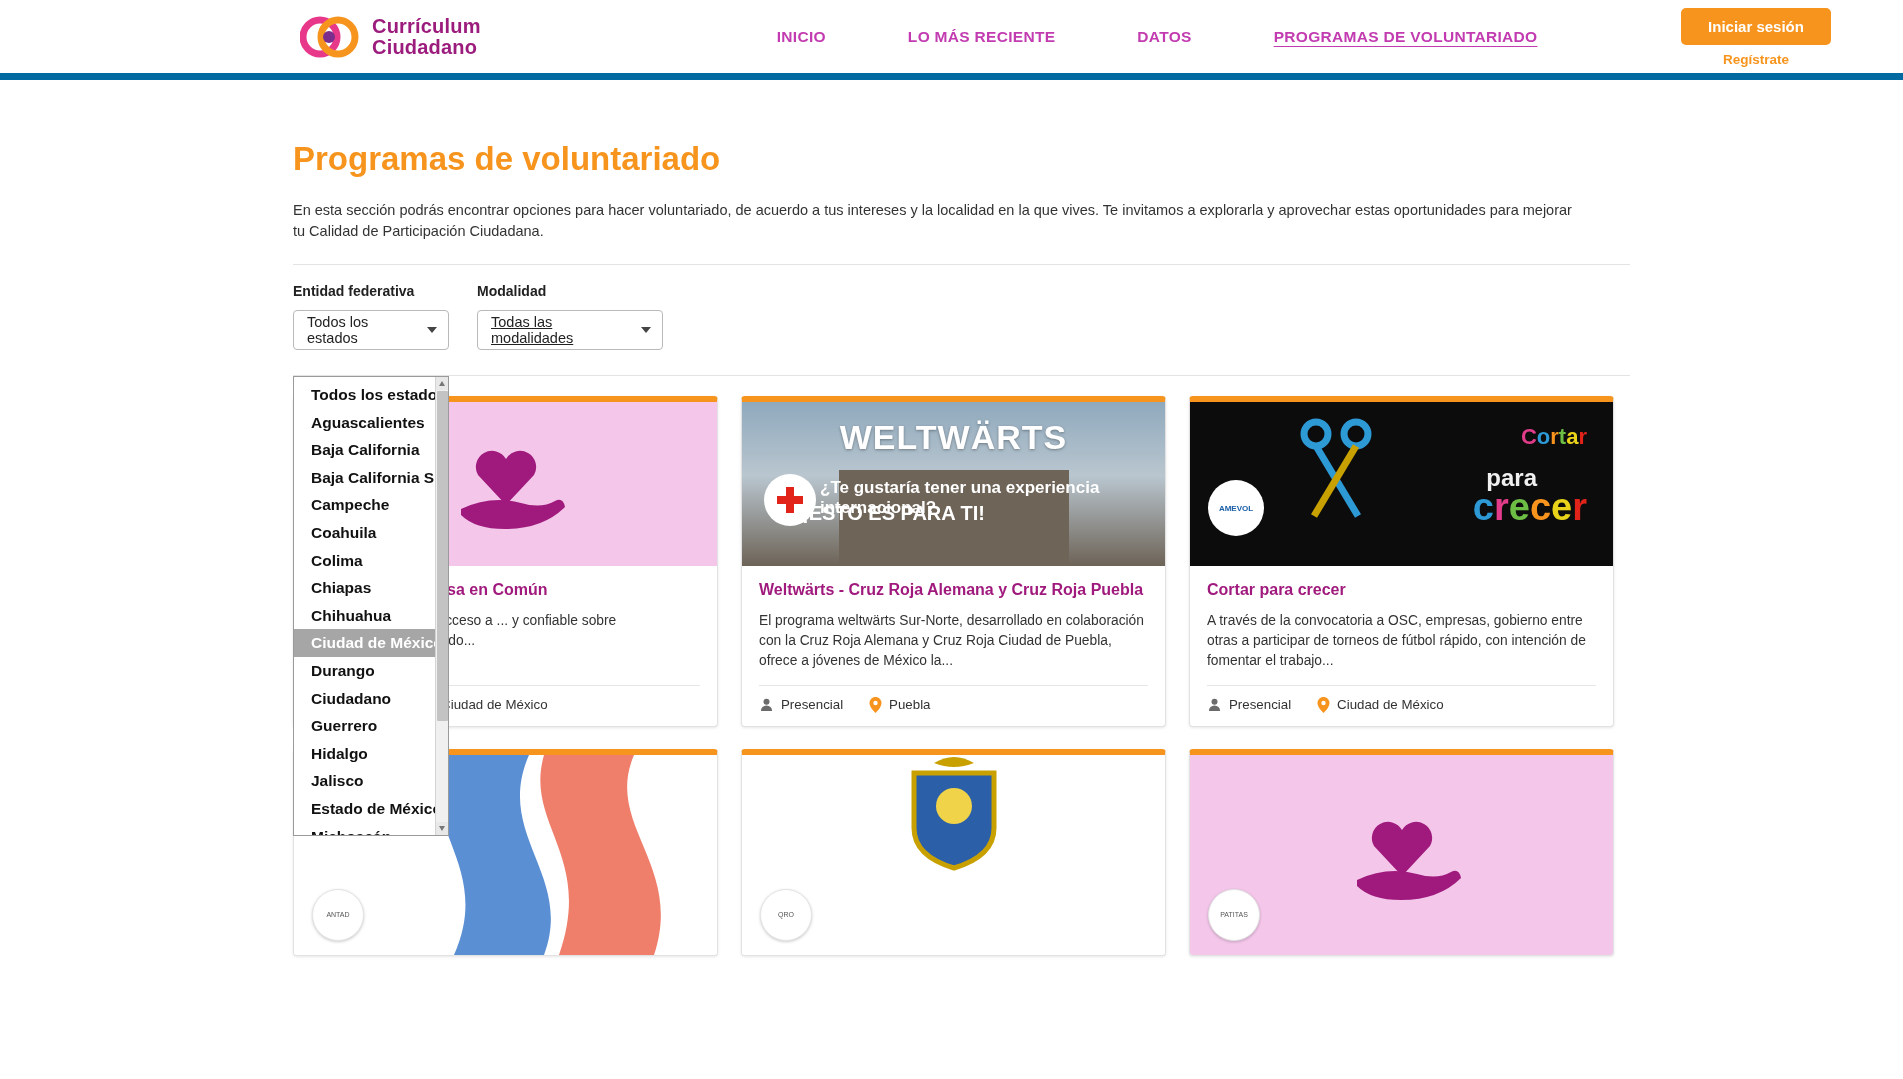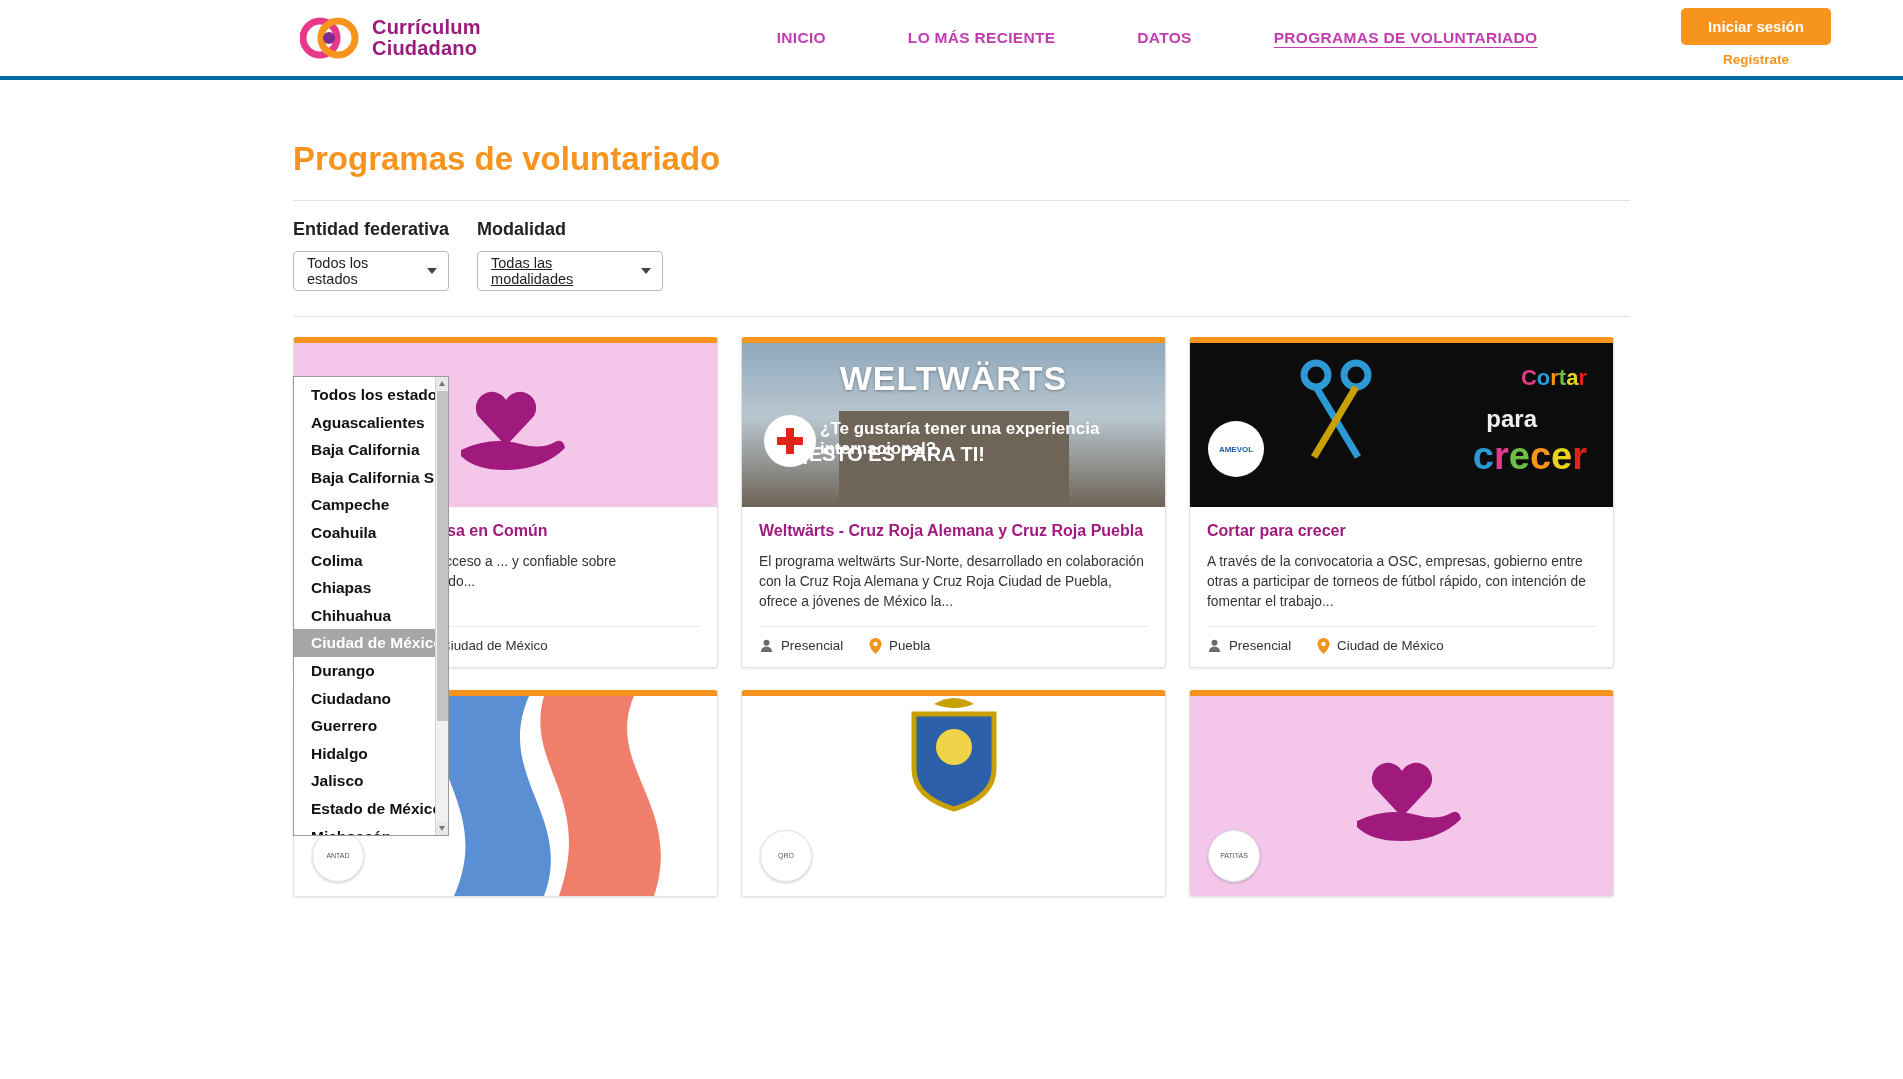--- a/index.html
+++ b/index.html
@@ -8,21 +8,21 @@
     width: 1903px; height: 1079px;
     overflow: hidden;
     background: #ffffff;
     font-family: "Liberation Sans", sans-serif;
   }
 
   
   .header {
     height: 80px;
     background: #ffffff;
-    border-bottom: 4px solid #0369a1;
+    border-bottom: 7px solid #0369a1;
     display: flex;
     align-items: center;
     position: relative;
   }
   .logo-wrap {
     display: flex;
     align-items: center;
     gap: 10px;
     margin-left: 300px;
   }
@@ -106,21 +106,21 @@
     width: 1337px;
     height: 1px;
     background: #e3e3e3;
     margin: 0 0 18px 0;
   }
 
   
   .filters { display: flex; gap: 28px; align-items: flex-start; }
   .filter-block { display: flex; flex-direction: column; }
   .filter-label {
-    font-size: 18px;
+    font-size: 14px;
     font-weight: bold;
     color: #222222;
     margin-bottom: 11px;
   }
   .select-box {
     position: relative;
     height: 40px;
     border: 1px solid #b9b9b9;
     border-radius: 4px;
     background: #ffffff;
@@ -298,21 +298,21 @@
     position: absolute; left: 50%; transform: translateX(-50%);
     bottom: 0; width: 230px; height: 96px;
     background: #6f6458;
   }
   .img-black {
     width: 100%; height: 100%;
     background: #0c0c0c; position: relative;
   }
   .cortar-1 { position: absolute; right: 26px; top: 22px; font-size: 22px; font-weight: bold; }
   .cortar-2 { position: absolute; right: 76px; top: 62px; font-size: 24px; font-weight: bold; color:#f0f0f0;}
-  .cortar-3 { position: absolute; right: 26px; top: 92px; font-size: 38px; font-weight: bold; }
+  .cortar-3 { position: absolute; right: 26px; top: 84px; font-size: 38px; font-weight: bold; }
   .amevol {
     position: absolute; left: 18px; top: 78px;
     width: 56px; height: 56px; border-radius: 50%;
     background: #ffffff; display:flex; align-items:center; justify-content:center;
     font-size: 8px; font-weight: bold; color:#1a5fa8; text-align:center;
   }
   .scissors { position: absolute; left: 96px; top: 10px; }
 
   .img-swirl {
     width: 100%; height: 100%;
@@ -364,20 +364,21 @@
   </nav>
 
   <div class="auth-area">
     <button class="login-btn">Iniciar sesión</button>
     <span class="register-link">Regístrate</span>
   </div>
 </div>
 
 <div class="content">
   <h1 class="page-title">Programas de voluntariado</h1>
+  <p class="page-desc">En esta sección podrás encontrar opciones para hacer voluntariado, de acuerdo a tus intereses y la localidad en la que vives. Te invitamos a explorarla y aprovechar estas oportunidades para mejorar tu Calidad de Participación Ciudadana.</p>
   <div class="rule"></div>
 
   <div class="filters">
     <div class="filter-block">
       <span class="filter-label">Entidad federativa</span>
       <div class="select-box state">
         <span>Todos los estados</span>
         <span class="caret"></span>
       </div>
     </div>

